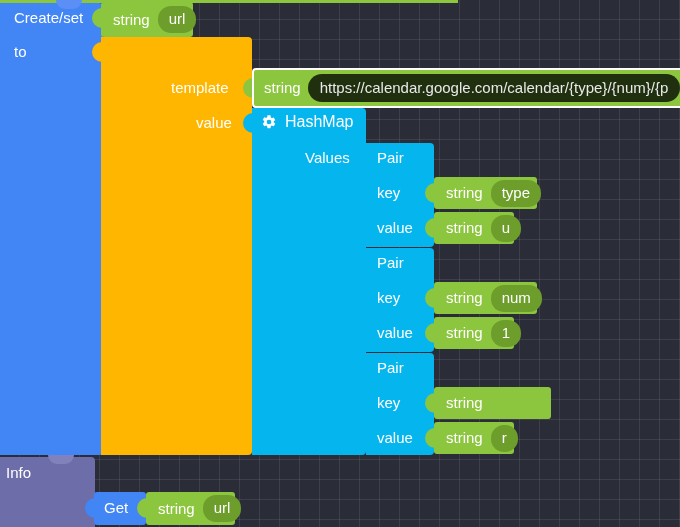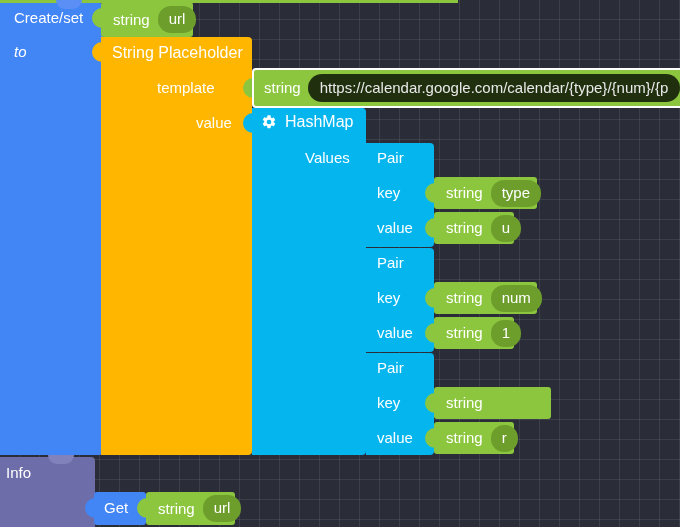--- a/index.html
+++ b/index.html
@@ -135,36 +135,35 @@
 <div id="canvas">
 
   <div class="toprule" style="left:0px; top:0px; width:458px; height:3px;"></div>
 
   <div class="blk c-blue" style="left:0px; top:3px; width:103px; height:452px; border-radius:0 4px 4px 0;">
   </div>
 
   <div class="topstud" style="left:56px; top:0px; background:#5b8ff5;"></div>
 
   <div class="lbl" style="left:14px; top:10px;">Create/set</div>
-  <div class="lbl" style="left:14px; top:44px;font-style:italic;">to</div>
+  <div class="lbl" style="left:14px; top:44px;">to</div>
 
   <div class="notch c-green" style="left:92px; top:8px; background:#8cc63e;"></div>
 
   <div class="strblk" style="left:101px; top:2px; width:92px; height:35px;">
     <span class="kw">string</span>
     <span class="pill">url</span>
   </div>
 
   <div class="notch" style="left:92px; top:42px; background:#ffb600;"></div>
 
   <div class="blk c-orange" style="left:101px; top:37px; width:151px; height:418px; border-radius:0 4px 4px 0;">
   </div>
-  <div class="lbl big" style="left:112px; top:45px;">String Placeholder</div>
-
-  <div class="lbl" style="left:157px; top:80px;">template</div>
+
+  <div class="lbl" style="left:171px; top:80px;">template</div>
   <div class="lbl" style="left:196px; top:115px;">value</div>
 
   <div class="notch" style="left:243px; top:78px; background:#8cc63e;"></div>
 
   <div class="notch" style="left:243px; top:113px; background:#05b5ee;"></div>
 
   <div class="editfield" style="left:252px; top:68px; width:432px;">
     <span class="kw">string</span>
     <span class="editpill">https://calendar.google.com/calendar/{type}/{num}/{p</span>
   </div>

